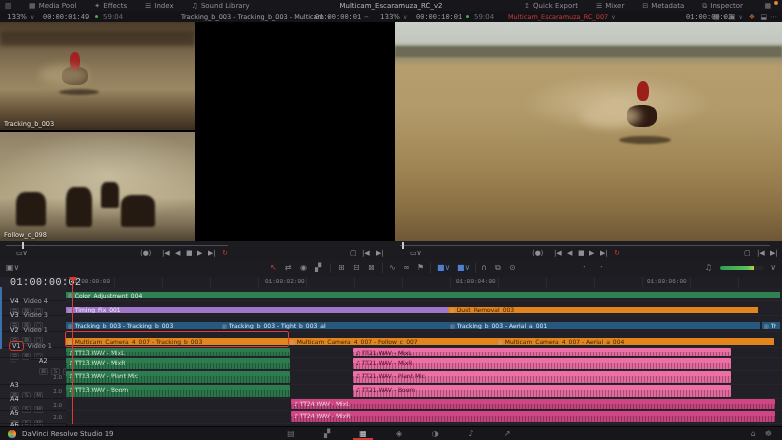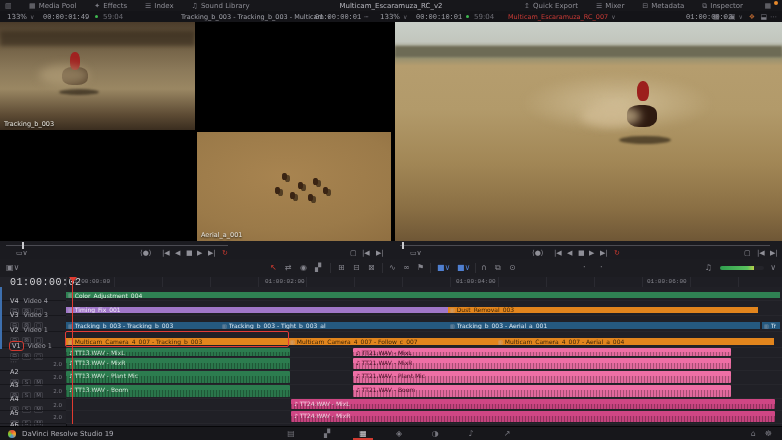--- a/index.html
+++ b/index.html
@@ -230,31 +230,29 @@
         <div class="cell" style="left: 0px; top: 0px; width: 195px; height: 108px;">
           <div class="scene scene-0">
             <div class="treeband"></div>
             <div class="shadow" style="left: 30%; top: 62%; width: 40px; height: 6px;"></div>
             <div class="horse" style="left: 32%; top: 42%; width: 26px; height: 18px; background: rgba(53, 32, 18, 0.592);"></div>
             <div class="rider" style="left: 36%; top: 28%; width: 10px; height: 18px; background: rgb(160, 34, 32);"></div>
             <div class="dust" style="left: 20%; top: 40%; width: 50px; height: 20px; background: rgba(190, 170, 130, 0.5);"></div>
           </div>
           <div class="cell-label">Tracking_b_003</div>
         </div>
-        <div class="cell active" style="left: 197px; top: 110px; width: 194px; height: 109px;">
-          <div class="scene scene-3">
-            <div class="dotrider" style="left: 44%; top: 38%;"></div>
-            <div class="dotrider" style="left: 52%; top: 46%;"></div>
-            <div class="dotrider" style="left: 60%; top: 42%;"></div>
-            <div class="dotrider" style="left: 48%; top: 55%;"></div>
-            <div class="dotrider" style="left: 57%; top: 57%;"></div>
-            <div class="dotrider" style="left: 40%; top: 50%;"></div>
-            <div class="dotrider" style="left: 65%; top: 50%;"></div>
-          </div>
-          <div class="cell-label">Aerial_a_001</div>
+        <div class="cell" style="left: 0px; top: 110px; width: 195px; height: 109px;">
+          <div class="scene scene-2">
+            <div class="haze"></div>
+            <div class="sil" style="left: 8%; top: 55%; width: 30px; height: 34px;"></div>
+            <div class="sil" style="left: 34%; top: 50%; width: 26px; height: 40px;"></div>
+            <div class="sil" style="left: 62%; top: 58%; width: 34px; height: 32px;"></div>
+            <div class="sil" style="left: 52%; top: 46%; width: 18px; height: 26px;"></div>
+          </div>
+          <div class="cell-label">Follow_c_098</div>
         </div>
       </div>
     <div id="mainviewer">
       <div class="hills"></div>
       <div class="duststorm"></div>
       <div class="shadow" style="left:58%;top:52%;width:52px;height:8px"></div>
       <div class="horse" style="left:60%;top:38%;width:30px;height:22px;background:#2e1a10"></div>
       <div class="rider" style="left:62.5%;top:27%;width:12px;height:20px;background:#9c1f1c"></div>
       <div class="dust" style="left:48%;top:38%;width:60px;height:22px;background:rgba(209,188,148,.7)"></div>
     </div>
@@ -341,21 +339,21 @@
             <span class="thico">⊟</span>
             <span class="thico">⊠</span>
             <span class="thico">▢</span>
           </div></div>
         <div class="trackhead sel" style="top: 55px; height: 16px;"><span class="tid">V1</span><span class="tname">Video 1</span><div class="thicons">
             <span class="thico">⊟</span>
             <span class="thico">⊠</span>
             <span class="thico">▢</span>
           </div></div>
         <div class="trackhead" style="top: 71px; height: 10px;"><span class="ellip">⋯</span></div>
-        <div class="trackhead" style="top: 81px; height: 13px;"><span class="tid">A2</span><div class="thicons">
+        <div class="trackhead" style="top: 70px; height: 13px; margin-left: 29px;"><span class="tid">A2</span><div class="thicons">
             <span class="thico">⊠</span>
             <span class="thico">S</span>
             <span class="thico">M</span>
           </div><span class="thch">2.0</span></div>
         <div class="trackhead" style="top: 94px; height: 14px;"><span class="tid">A3</span><div class="thicons">
             <span class="thico">⊠</span>
             <span class="thico">S</span>
             <span class="thico">M</span>
           </div><span class="thch">2.0</span></div>
         <div class="trackhead" style="top: 108px; height: 14px;"><span class="tid">A4</span><div class="thicons">

